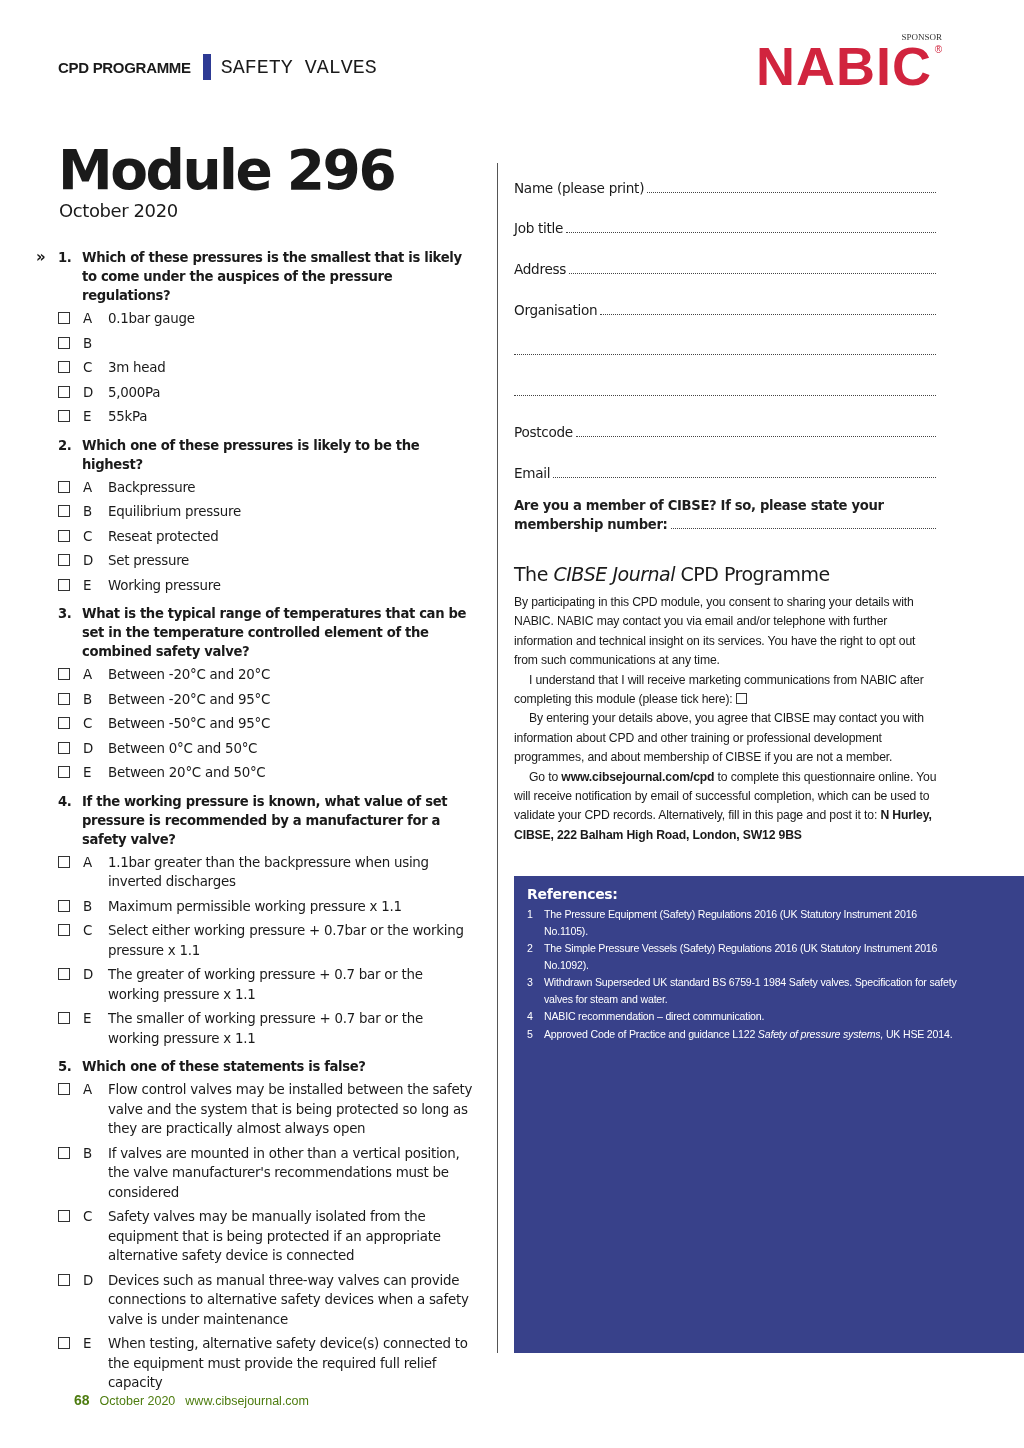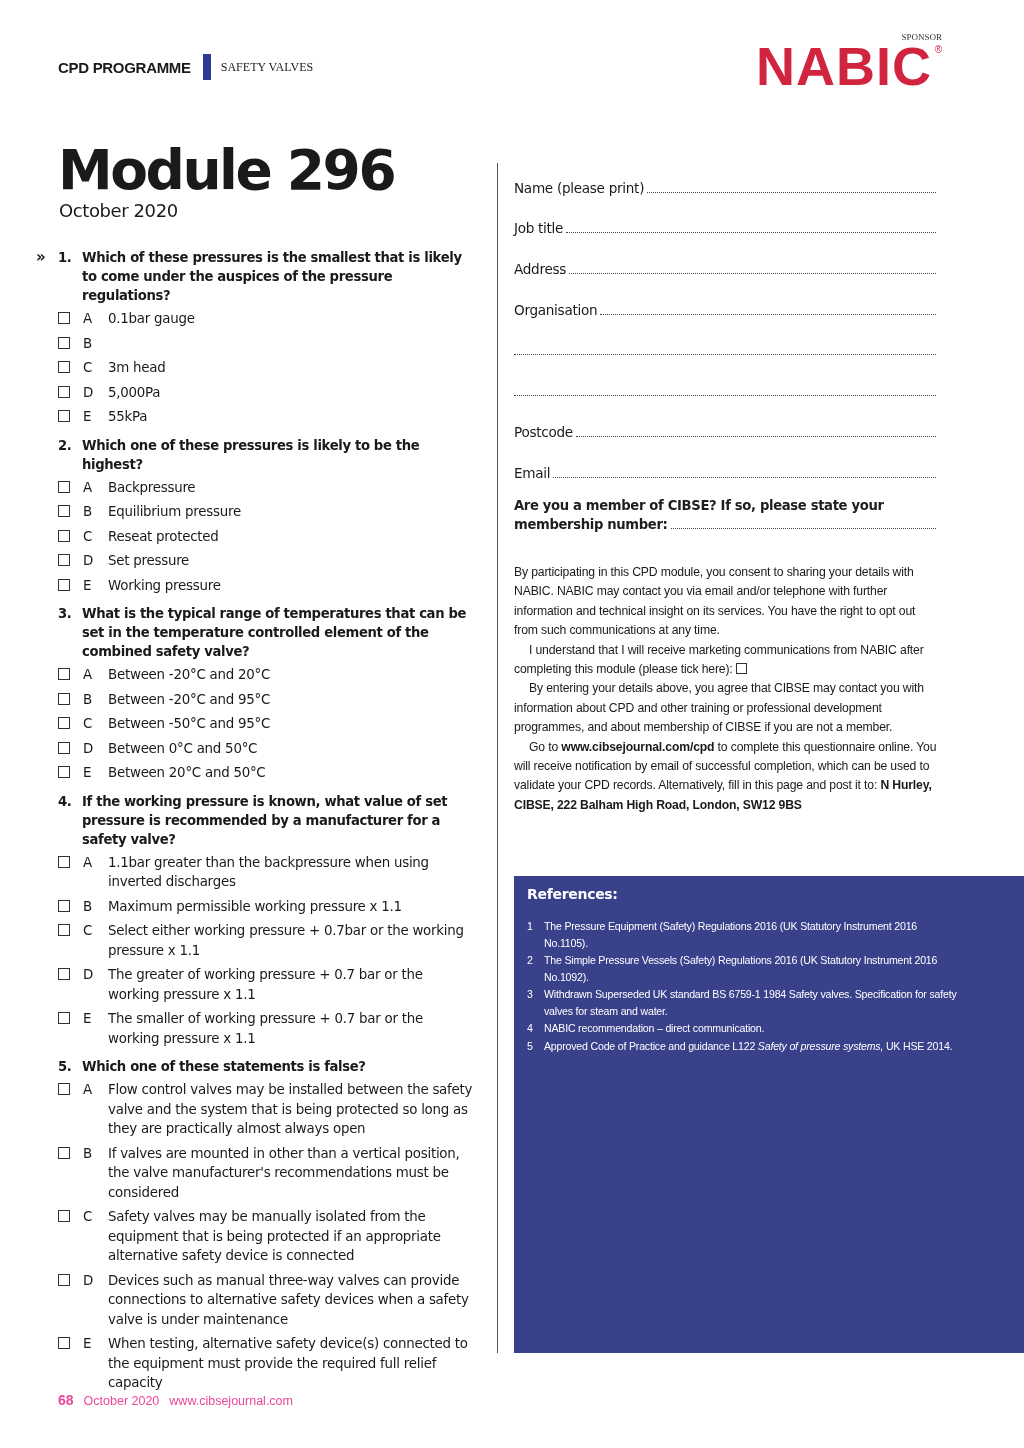--- a/index.html
+++ b/index.html
@@ -2,21 +2,21 @@
 <html><head>
 <meta charset="utf-8">
 <style>
   * { box-sizing: border-box; margin: 0; padding: 0; }
   html, body { width: 1024px; height: 1448px; background: #ffffff; }
   body { position: relative; font-family: "DejaVu Sans", sans-serif; color: #1e1e1e; overflow: hidden; }
 
   .header { position: absolute; left: 58px; top: 54px; height: 26px; display: flex; align-items: center; }
   .hdr-programme { font-family: "Liberation Sans", sans-serif; font-weight: bold; font-size: 15px; letter-spacing: -0.3px; color: #1a1a1a; }
   .hdr-bar { width: 8px; height: 26px; background: #2d3a94; margin: 0 10px 0 12px; }
-  .hdr-topic { font-family: Liberation Serif, serif; font-size: 12px; color: #1a1a1a; }
+  .hdr-topic { font-family: Liberation Mono, monospace; font-size: 20px; color: #1a1a1a; }
 
   .sponsor { position: absolute; right: 82px; top: 32px; width: 180px; height: 60px; }
   .sponsor-label { position: absolute; right: 0; top: 0; font-family: Liberation Serif, serif; font-size: 9px; color: #333; }
   .sponsor-logo { position: absolute; right: 10px; top: 4px; font-family: "Liberation Sans", sans-serif; font-weight: bold; font-size: 54px; color: #d1243e; letter-spacing: 1px; line-height: 60px; }
   .sponsor-reg { position: absolute; right: 0; top: 12px; font-family: "Liberation Sans", sans-serif; font-size: 10px; color: #d1243e; }
 
   .module-title { position: absolute; left: 58px; top: 138px; font-family: "DejaVu Sans", sans-serif; font-weight: bold; font-size: 55px; letter-spacing: -2.5px; color: #1a1a1a; line-height: 64px; }
   .module-date { position: absolute; left: 59px; top: 200px; font-size: 18px; color: #1a1a1a; letter-spacing: -0.4px; }
 
   .divider { position: absolute; left: 497px; top: 163px; width: 1px; height: 1190px; background: #555; }
@@ -43,26 +43,26 @@
 
   .cpd { position: absolute; left: 514px; top: 563px; width: 424px; }
   .cpd-title { font-size: 19px; letter-spacing: -0.5px; color: #1a1a1a; margin-bottom: 8px; }
   .cpd-title i { font-style: italic; }
   .cpd p { font-family: "Liberation Sans", sans-serif; font-size: 12.2px; line-height: 19.4px; color: #1a1a1a; letter-spacing: -0.15px; }
   .cpd p.indent { text-indent: 15px; }
   .tick-box { display: inline-block; width: 11px; height: 11px; border: 1.2px solid #333; vertical-align: -1px; margin-left: 3px; cursor: pointer; }
   .cpd b { font-weight: bold; }
 
   .refs { position: absolute; left: 514px; top: 876px; width: 510px; height: 477px; background: #38418a; color: #ffffff; padding: 10px 14px 0 13px; }
-  .refs-title { font-weight: bold; font-size: 14px; letter-spacing: -0.3px; margin-bottom: 16px; }
+  .refs-title { font-weight: bold; font-size: 14px; letter-spacing: -0.3px; margin-bottom: 4px; }
   .ref { display: flex; font-family: "Liberation Sans", sans-serif; font-size: 10.6px; line-height: 16.5px; margin-bottom: 1px; letter-spacing: -0.2px; width: 430px; }
   .ref-num { width: 17px; flex-shrink: 0; }
   .ref-text i { font-style: italic; }
 
-  .footer { position: absolute; left: 58px; top: 1392px; display: flex; align-items: baseline; font-family: "Liberation Sans", sans-serif; color: #ec4899; }
+  .footer { position: absolute; left: 74px; top: 1392px; display: flex; align-items: baseline; font-family: "Liberation Sans", sans-serif; color: #4d7c0f; }
   .footer-page { font-weight: bold; font-size: 14px; margin-right: 10px; }
   .footer-date { font-size: 12.5px; margin-right: 10px; }
   .footer-url { font-size: 12.5px; }
 </style>
 </head>
 <body>
 
 <div class="header">
   <span class="hdr-programme">CPD PROGRAMME</span>
   <span class="hdr-bar"></span>
@@ -277,20 +277,21 @@
       </div>
     </div>
   <div class="member-q">Are you a member of CIBSE? If so, please state your</div>
   <div class="member-row">
     <span>membership number:</span>
     <span class="fill"></span>
   </div>
 </div>
 
 <div class="cpd">
+  <div class="cpd-title"><span>The </span><i>CIBSE Journal</i><span> CPD Programme</span></div>
   <p>By participating in this CPD module, you consent to sharing your details with NABIC. NABIC may contact you via email and/or telephone with further information and technical insight on its services. You have the right to opt out from such communications at any time.</p>
   <p class="indent"><span>I understand that I will receive marketing communications from NABIC after completing this module (please tick here):</span><span class="tick-box"></span></p>
   <p class="indent">By entering your details above, you agree that CIBSE may contact you with information about CPD and other training or professional development programmes, and about membership of CIBSE if you are not a member.</p>
   <p class="indent"><span>Go to </span><b>www.cibsejournal.com/cpd</b><span> to complete this questionnaire online. You will receive notification by email of successful completion, which can be used to validate your CPD records. Alternatively, fill in this page and post it to: </span><b>N Hurley, CIBSE, 222 Balham High Road, London, SW12 9BS</b></p>
 </div>
 
 <div class="refs">
   <div class="refs-title">References:</div>
   <div id="ref-list">
       <div class="ref">

